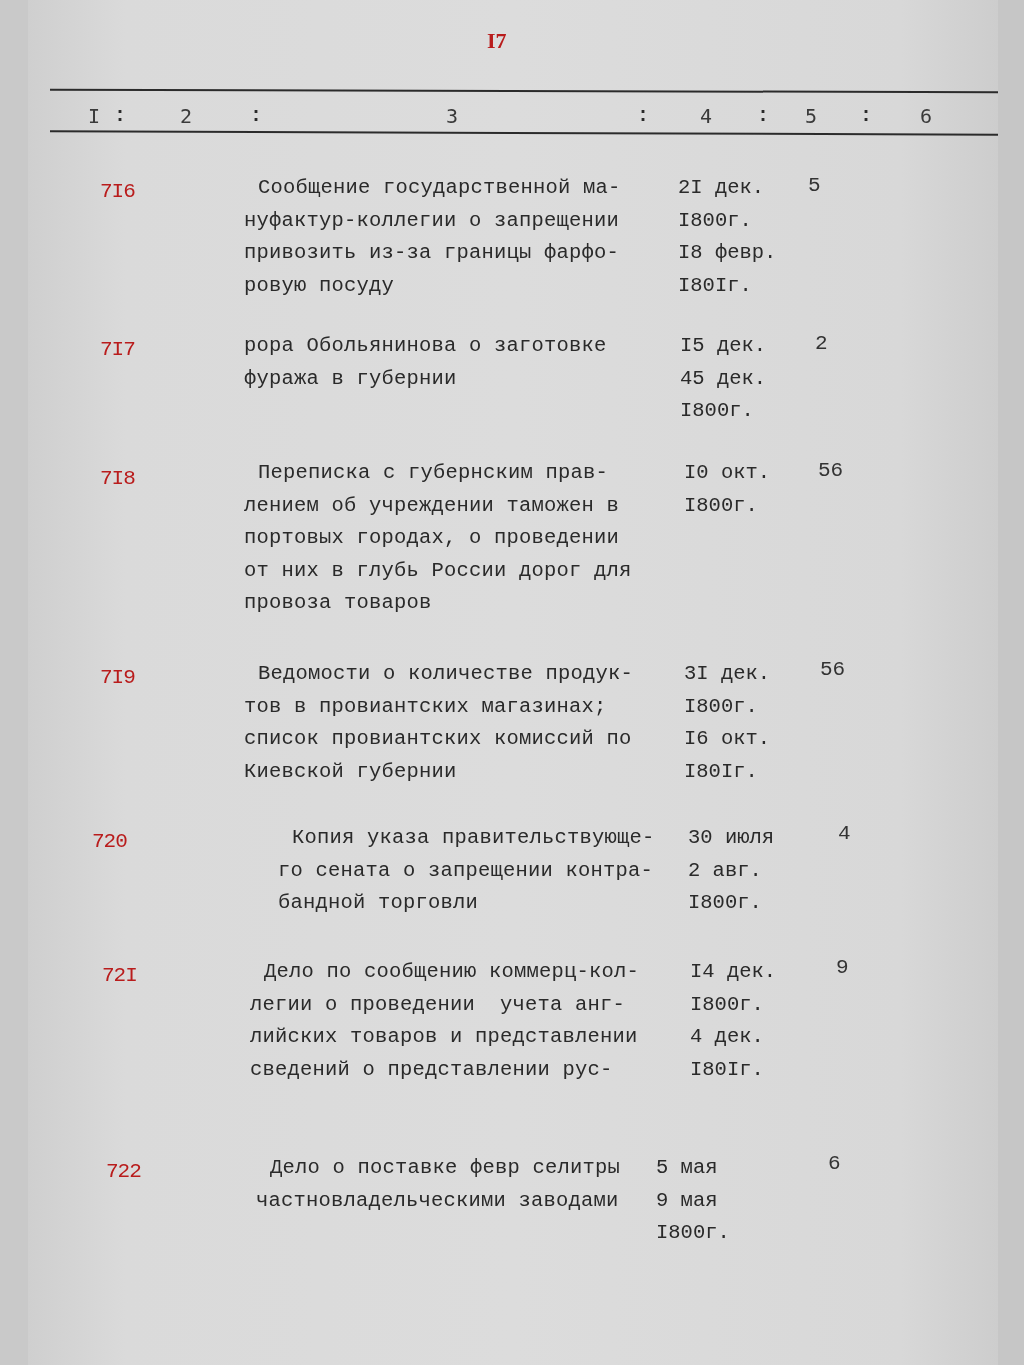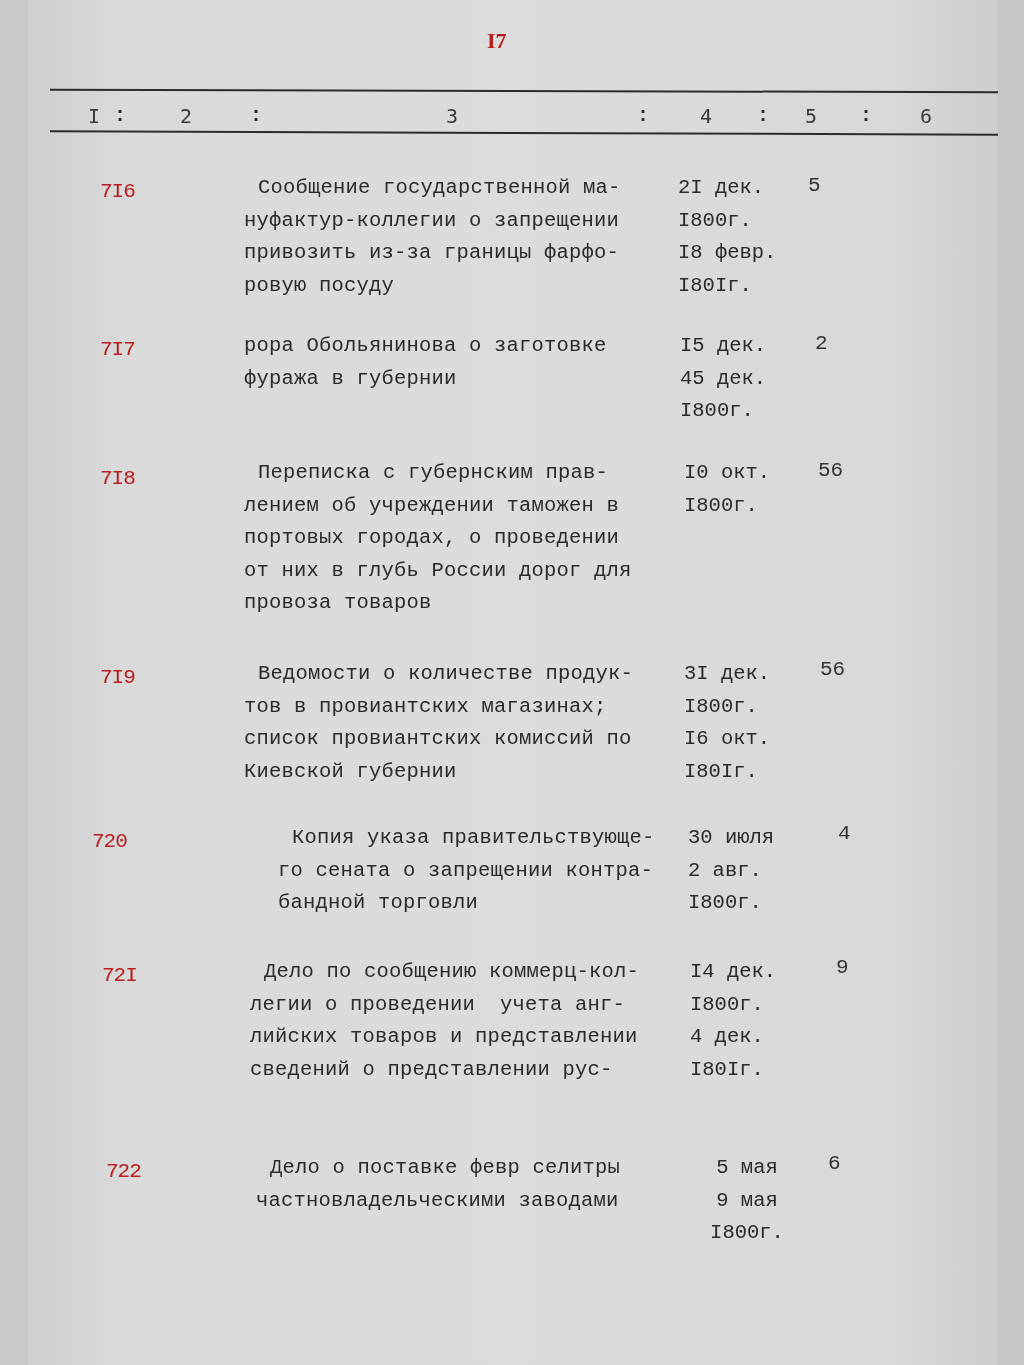--- a/index.html
+++ b/index.html
@@ -221,19 +221,19 @@
   </div>
   <span class="entry-pages" style="left:836px; top:0px;">9</span>
 </div>
 
 <div class="entry" style="top:1152px;">
   <span class="entry-num" style="left:106px; top:8px;">722</span>
   <div class="entry-desc" style="left:256px;">
     <span class="line first">Дело о поставке февр селитры</span>
     <span class="line">частновладельческими заводами</span>
   </div>
-  <div class="entry-dates" style="left:692px;text-align:center;">
+  <div class="entry-dates" style="left:656px;">
     <span class="line">5 мая</span>
     <span class="line">9 мая</span>
     <span class="line">I800г.</span>
   </div>
   <span class="entry-pages" style="left:828px; top:0px;">6</span>
 </div>
 
 </body></html>

